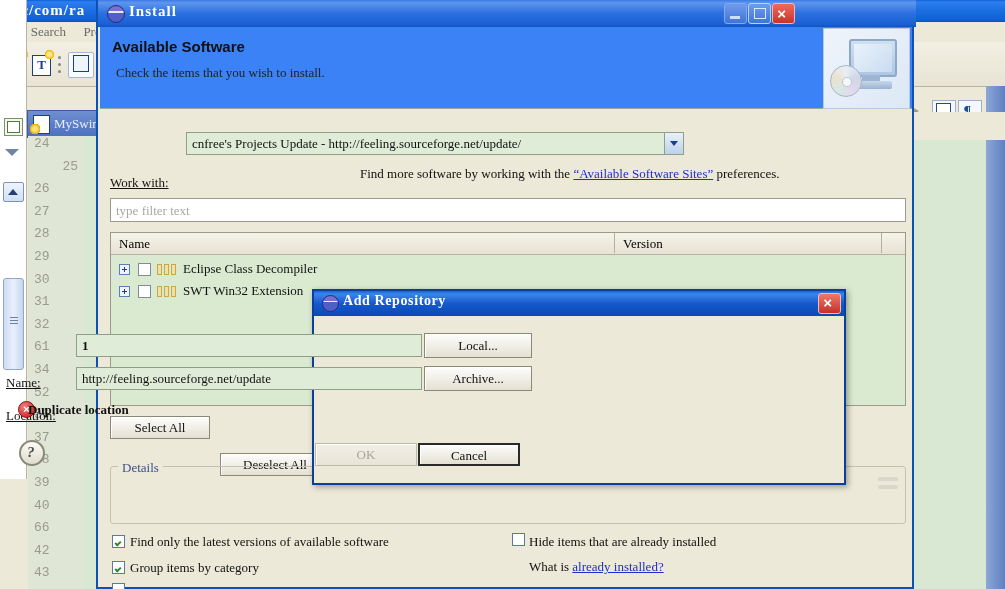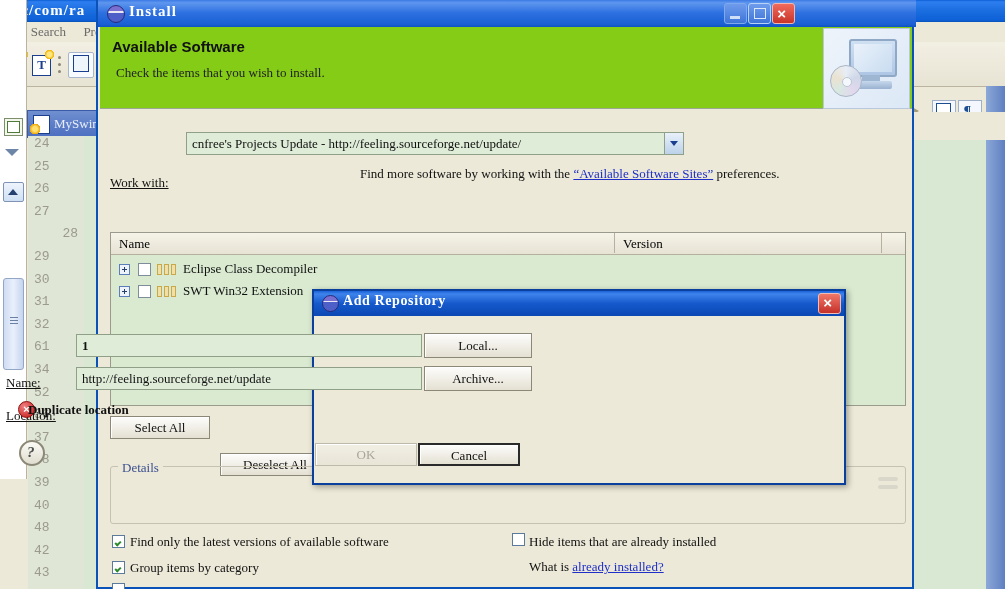--- a/index.html
+++ b/index.html
@@ -85,21 +85,21 @@
     font-family:"Liberation Serif",serif;letter-spacing:1px;}
   .winbtn{position:absolute;top:3px;width:21px;height:19px;border-radius:3px;}
   #wb-min{left:626px;background:linear-gradient(to bottom,#6f9cec,#3f75d8);border:1px solid #7fa8ee;}
   #wb-min i{position:absolute;left:5px;bottom:4px;width:10px;height:3px;background:#cfdff8;}
   #wb-max{left:650px;background:linear-gradient(to bottom,#6f9cec,#3f75d8);border:1px solid #b8d2f8;}
   #wb-max i{position:absolute;left:5px;top:4px;width:10px;height:9px;border:1.6px solid #dce9fb;}
   #wb-close{left:674px;background:linear-gradient(to bottom,#f06a5c,#c8342a);border:1px solid #f0b8b0;}
   #wb-close i{position:absolute;left:4px;top:2px;color:#fff;font-size:15px;font-weight:bold;
     font-family:"Liberation Sans",sans-serif;line-height:15px;}
   #inst-header{position:absolute;left:2px;top:27px;width:812px;height:81px;
-    background:#84cc16;border-bottom:1px solid #9aa894;}
+    background:#3b82f6;border-bottom:1px solid #9aa894;}
   #inst-h1{position:absolute;left:12px;top:11px;font-weight:bold;font-size:15px;color:#111;
     font-family:"Liberation Sans",sans-serif;}
   #inst-h2{position:absolute;left:16px;top:38px;font-size:13px;color:#222;
     font-family:"Liberation Serif",serif;}
   #inst-banner{position:absolute;right:2px;top:1px;width:85px;height:79px;
     background:linear-gradient(135deg,#eef4fb,#dce8f6);border:1px solid #b9c8dc;}
   #bn-mon{position:absolute;left:25px;top:10px;width:44px;height:34px;
     background:linear-gradient(to bottom,#cfe0f2,#aec6e4);border:2px solid #8fa8c6;border-radius:3px;}
   #bn-mon i{position:absolute;left:3px;top:3px;right:3px;bottom:3px;
     background:linear-gradient(135deg,#eaf2fb,#c9dcf0);}
@@ -272,37 +272,37 @@
         <i></i>
       </span>
     <span id="ed-tablabel">MySwing</span>
   </div>
 
   <div id="ed-body"></div>
   <div id="ed-selbar"></div>
   <div id="ed-selbar-top"></div>
   <div id="ed-gutter">
       <div class="ln" style="top: 0px;">24</div>
-      <div class="ln" style="top: 22.6px;">25</div>
+      <div class="ln" style="top: 22.6px; text-align: right;">25</div>
       <div class="ln" style="top: 45.2px;">26</div>
       <div class="ln" style="top: 67.8px;">27</div>
-      <div class="ln" style="top: 90.4px; text-align: right;">28</div>
+      <div class="ln" style="top: 90.4px;">28</div>
       <div class="ln" style="top: 113px;">29</div>
       <div class="ln" style="top: 135.6px;">30</div>
       <div class="ln" style="top: 158.2px;">31</div>
       <div class="ln" style="top: 180.8px;">32</div>
       <div class="ln" style="top: 203.4px;">61</div>
       <div class="ln" style="top: 226px;">34</div>
       <div class="ln" style="top: 248.6px;">52</div>
       <div class="ln" style="top: 271.2px;">36</div>
       <div class="ln" style="top: 293.8px;">37</div>
       <div class="ln" style="top: 316.4px;">38</div>
       <div class="ln" style="top: 339px;">39</div>
       <div class="ln" style="top: 361.6px;">40</div>
-      <div class="ln" style="top: 384.2px;">48</div>
+      <div class="ln" style="top: 384.2px;">66</div>
       <div class="ln" style="top: 406.8px;">42</div>
       <div class="ln" style="top: 429.4px;">43</div>
     </div>
 
   <div id="ide-rightbar"></div>
 
   <div id="ide-view-tabs">
     
     
     
@@ -345,20 +345,23 @@
     <span id="ww-combo-text">cnfree's Projects Update - http://feeling.sourceforge.net/update/</span>
     <span id="ww-arrow">
         <i></i>
       </span>
   </div>
 
   <div id="find-more">
     <span>Find more software by working with the </span><a href="#">“Available Software Sites”</a><span> preferences.</span>
   </div>
 
+  <div id="filter">
+    <span>type filter text</span>
+  </div>
 
   <div id="tree">
     <div id="tree-head">
       <span id="th-name">Name</span>
       <span id="th-div"></span>
       <span id="th-version">Version</span>
       <span id="th-div2"></span>
     </div>
     <div class="trow" style="top:28px">
       <span class="tplus">

